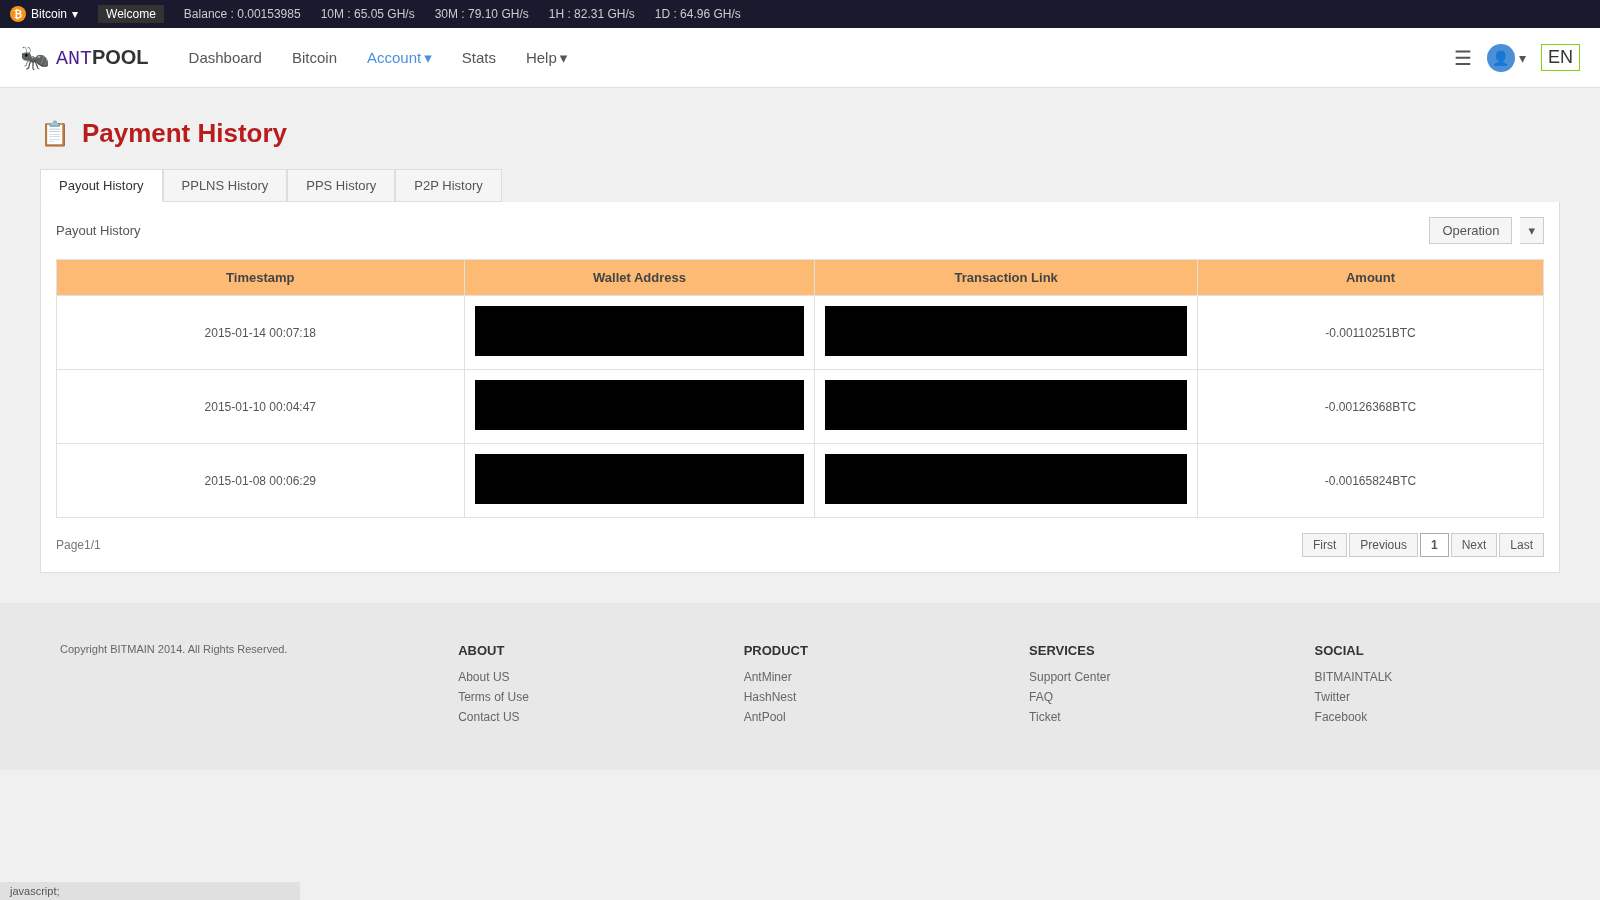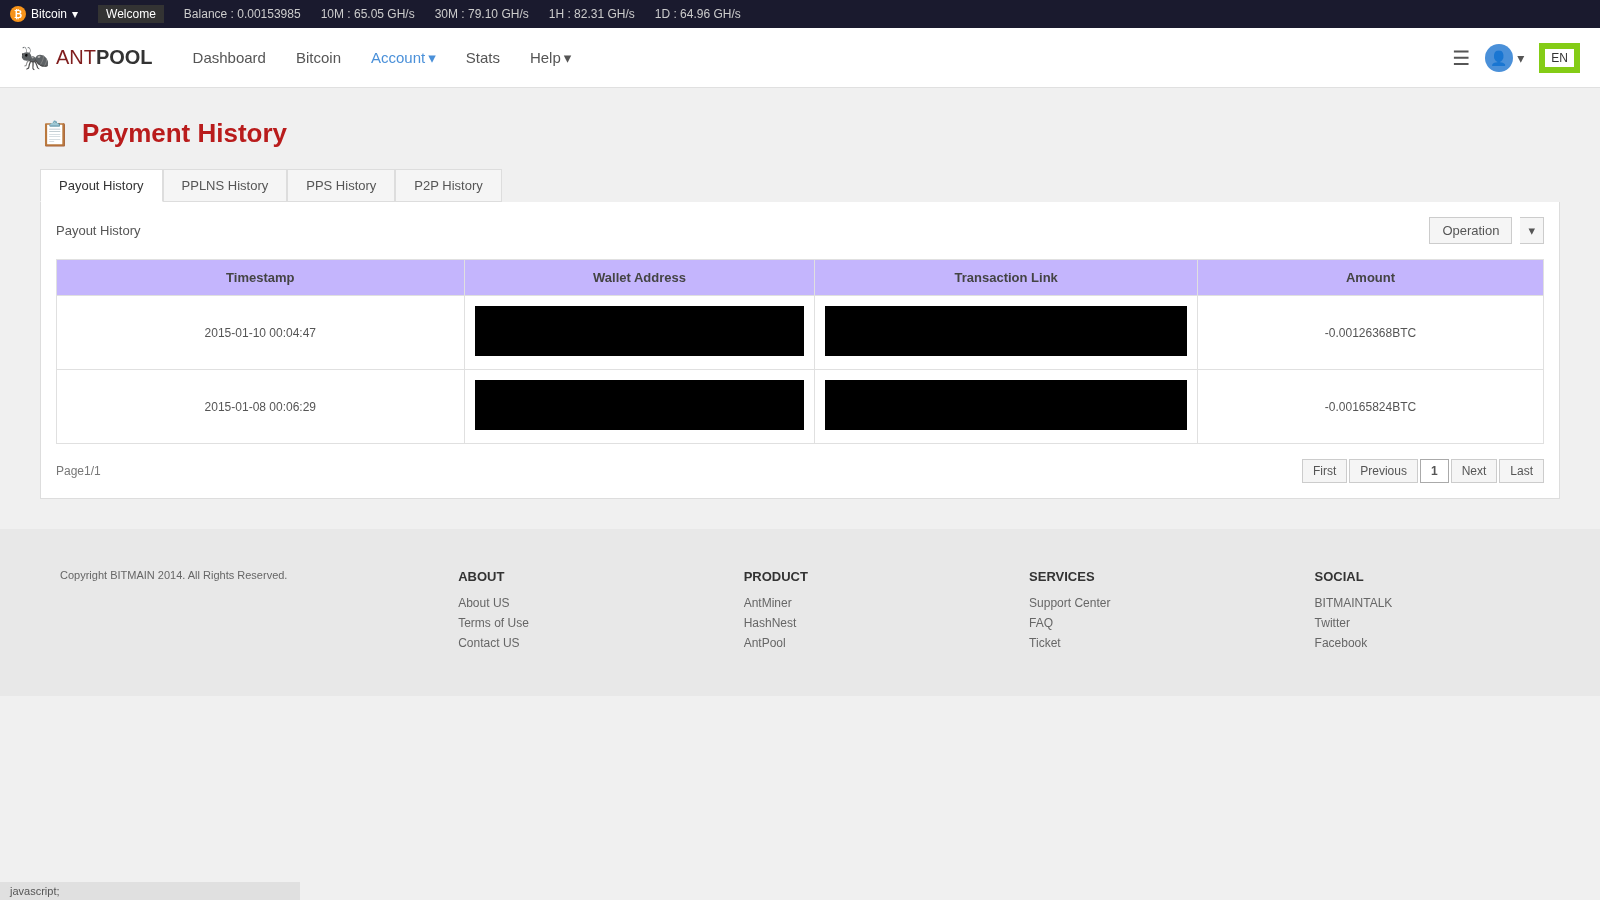--- a/index.html
+++ b/index.html
@@ -51,21 +51,21 @@
       align-items: center;
       gap: 6px;
       margin-right: 40px;
       font-size: 20px;
       font-weight: bold;
       color: #333;
     }
     .logo-icon {
       font-size: 24px;
     }
-    .logo-ant { font-weight: 300; color: #7f1d1d; }
+    .logo-ant { font-weight: 300; color: #4c1d95; font-family: Liberation Mono, monospace; }
     .logo-pool { font-weight: 900; color: #333; }
     .nav-links {
       display: flex;
       align-items: center;
       gap: 30px;
       flex: 1;
     }
     .nav-link {
       color: #555;
       text-decoration: none;
@@ -82,23 +82,23 @@
     .nav-list-icon { font-size: 20px; color: #555; cursor: pointer; }
     .nav-user { display: flex; align-items: center; gap: 4px; color: #555; cursor: pointer; }
     .nav-user-icon {
       width: 28px; height: 28px;
       background: #4a90d9;
       border-radius: 50%;
       display: flex; align-items: center; justify-content: center;
       color: #fff; font-size: 14px;
     }
     .nav-lang {
-      border: 6px solid #84cc16;
+      border: 1px solid #84cc16;
       padding: 2px 6px;
-      font-size: 12px;
+      font-size: 18px;
       cursor: pointer;
     }
 
     
     .main-content {
       padding: 30px 40px;
       background: #f0f0f0;
       min-height: 400px;
     }
     .page-title {
@@ -167,21 +167,21 @@
       color: #555;
     }
 
     
     .data-table {
       width: 100%;
       border-collapse: collapse;
       font-size: 13px;
     }
     .data-table th {
-      background: #c4b5fd;
+      background: #fdba74;
       border: 1px solid #e0e0e0;
       padding: 10px;
       text-align: center;
       font-weight: 600;
       color: #444;
     }
     .data-table td {
       border: 1px solid #e0e0e0;
       padding: 10px;
       text-align: center;
@@ -342,20 +342,26 @@
     <table class="data-table">
       <thead>
         <tr>
           <th>Timestamp</th>
           <th>Wallet Address</th>
           <th>Transaction Link</th>
           <th>Amount</th>
         </tr>
       </thead>
       <tbody id="table-body">
+      <tr>
+            <td>2015-01-14 00:07:18</td>
+            <td><div class="redacted-block"></div></td>
+            <td><div class="redacted-block"></div></td>
+            <td class="amount-cell">-0.00110251BTC</td>
+          </tr>
           <tr>
             <td>2015-01-10 00:04:47</td>
             <td><div class="redacted-block"></div></td>
             <td><div class="redacted-block"></div></td>
             <td class="amount-cell">-0.00126368BTC</td>
           </tr>
           <tr>
             <td>2015-01-08 00:06:29</td>
             <td><div class="redacted-block"></div></td>
             <td><div class="redacted-block"></div></td>

